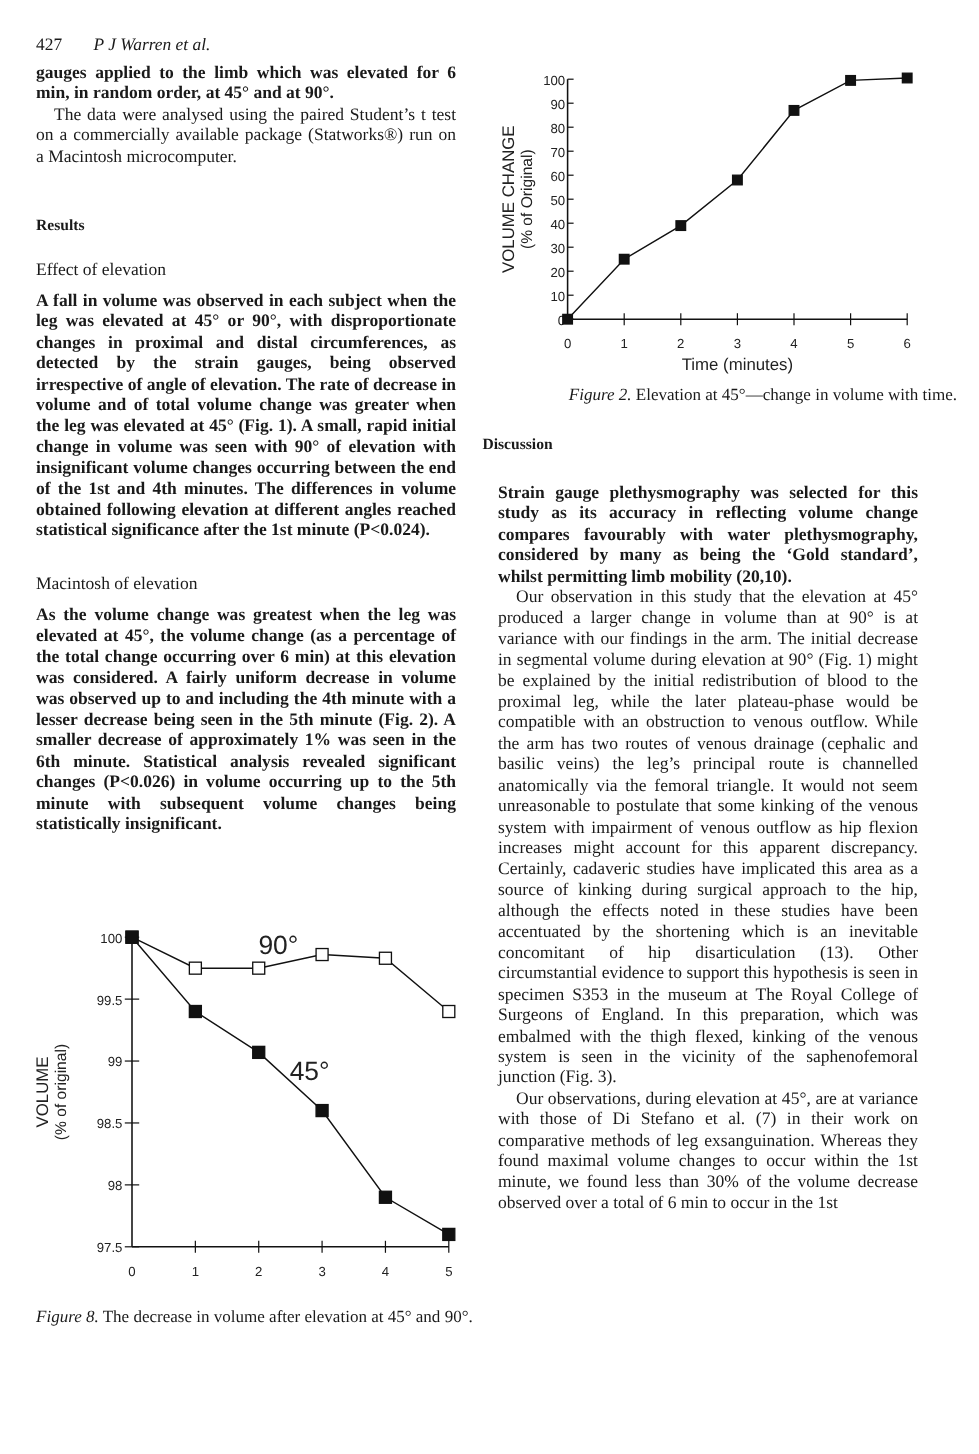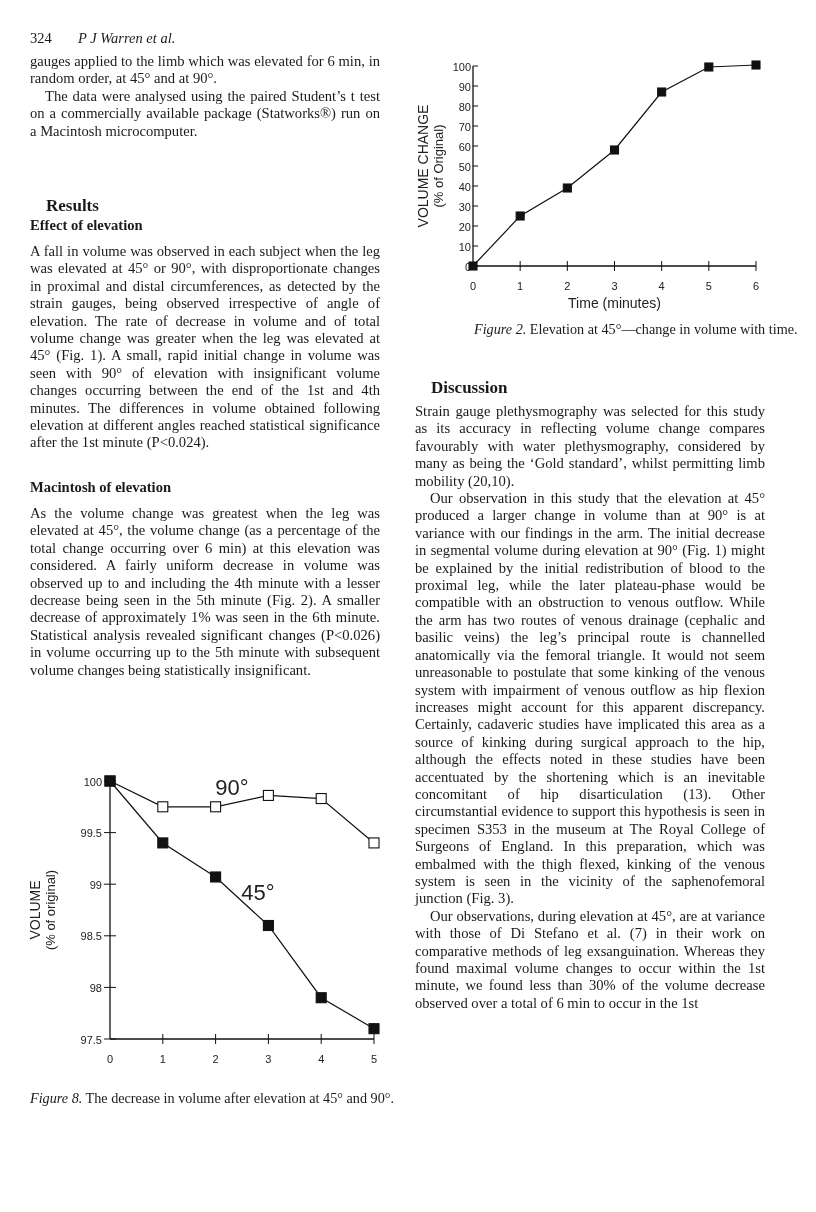--- a/index.html
+++ b/index.html
@@ -4,32 +4,32 @@
 <style>
   html, body { margin:0; padding:0; background:#ffffff; }
   body { width:816px; height:1212px; position:relative; overflow:hidden; color:#1a1a1a;
          font-family:"Liberation Serif","DejaVu Serif",serif; }
   .abs { position:absolute; }
   .running-head { left:30px; top:30px; font-size:14.5px; }
   .running-head .pg { display:inline-block; width:48px; }
   .running-head .auth { font-style:italic; }
   .col { position:absolute; width:350px; font-size:14.6px; line-height:17.4px; text-align:justify; }
   .col p { margin:0; text-indent:15px; }
-  .col p.noindent { text-indent:0; }
-  h2.sec { font-size:17px; font-weight:bold; margin:16px; }
-  h3.sub { font-size:14.6px; font-weight:bold; margin:0; }
+  .col p.noindent { text-indent:0;font-weight:bold; }
+  h2.sec { font-size:13px; font-weight:bold; margin:0; }
+  h3.sub { font-size:14.6px; font-weight:normal; margin:0; }
   .caption { font-size:14.2px; }
   .caption .fig { font-style:italic; }
   svg text { font-family:"Liberation Sans","DejaVu Sans",sans-serif; fill:#222; }
 </style>
 </head>
 <body>
 
 <div class="abs running-head">
-  <span class="pg">324</span><span class="auth">P J Warren et al.</span>
+  <span class="pg">427</span><span class="auth">P J Warren et al.</span>
 </div>
 
 <div class="col" style="left:30px; top:53px;">
   <p class="noindent">gauges applied to the limb which was elevated for 6 min, in random order, at 45° and at 90°.</p>
   <p>The data were analysed using the paired Student’s t test on a commercially available package (Statworks®) run on a Macintosh microcomputer.</p>
 </div>
 
 <h2 class="sec abs" style="left:30px; top:180px;">Results</h2>
 
 <h3 class="sub abs" style="left:30px; top:217px;">Effect of elevation</h3>
@@ -139,18 +139,18 @@
     <rect x="153.33333333333331" y="134" width="8" height="8" fill="#111" stroke="#111" stroke-width="1.1"></rect>
     <rect x="200.5" y="96.00000000000001" width="8" height="8" fill="#111" stroke="#111" stroke-width="1.1"></rect>
     <rect x="247.66666666666666" y="38" width="8" height="8" fill="#111" stroke="#111" stroke-width="1.1"></rect>
     <rect x="294.83333333333337" y="13" width="8" height="8" fill="#111" stroke="#111" stroke-width="1.1"></rect>
     <rect x="342" y="11.000000000000028" width="8" height="8" fill="#111" stroke="#111" stroke-width="1.1"></rect>
   </svg>
 <div class="abs caption" style="left:430px; top:321px; width:380px;margin-left:44px;">
   <span class="fig">Figure 2.</span><span> Elevation at 45°—change in volume with time.</span>
 </div>
 
-<h2 class="sec abs" style="left:415px; top:362px;">Discussion</h2>
+<h2 class="sec abs" style="left:402px; top:362px;">Discussion</h2>
 <div class="col" style="left:415px; top:403px; width:350px;">
   <p class="noindent">Strain gauge plethysmography was selected for this study as its accuracy in reflecting volume change compares favourably with water plethysmography, considered by many as being the ‘Gold standard’, whilst permitting limb mobility (20,10).</p>
   <p>Our observation in this study that the elevation at 45° produced a larger change in volume than at 90° is at variance with our findings in the arm. The initial decrease in segmental volume during elevation at 90° (Fig. 1) might be explained by the initial redistribution of blood to the proximal leg, while the later plateau-phase would be compatible with an obstruction to venous outflow. While the arm has two routes of venous drainage (cephalic and basilic veins) the leg’s principal route is channelled anatomically via the femoral triangle. It would not seem unreasonable to postulate that some kinking of the venous system with impairment of venous outflow as hip flexion increases might account for this apparent discrepancy. Certainly, cadaveric studies have implicated this area as a source of kinking during surgical approach to the hip, although the effects noted in these studies have been accentuated by the shortening which is an inevitable concomitant of hip disarticulation (13). Other circumstantial evidence to support this hypothesis is seen in specimen S353 in the museum at The Royal College of Surgeons of England. In this preparation, which was embalmed with the thigh flexed, kinking of the venous system is seen in the vicinity of the saphenofemoral junction (Fig. 3).</p>
   <p>Our observations, during elevation at 45°, are at variance with those of Di Stefano et al. (7) in their work on comparative methods of leg exsanguination. Whereas they found maximal volume changes to occur within the 1st minute, we found less than 30% of the volume decrease observed over a total of 6 min to occur in the 1st</p>
 </div>
 
 </body></html>

